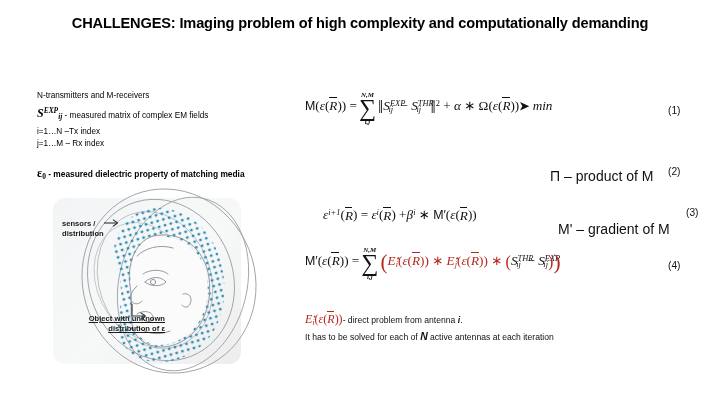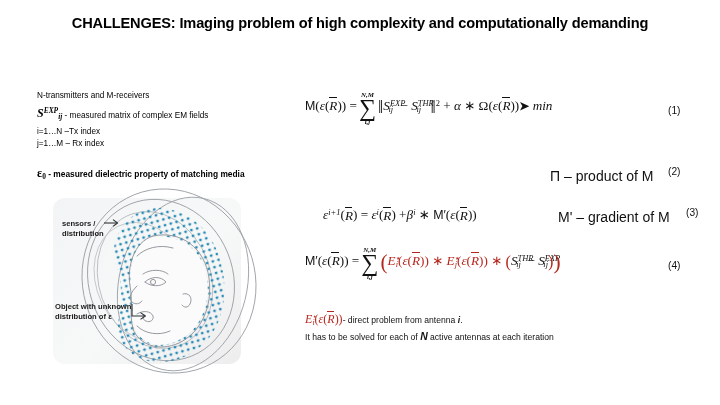--- a/index.html
+++ b/index.html
@@ -81,22 +81,24 @@
     line-height: 9.6px;
     white-space: nowrap;
   }
   #label-sensors {
     left: 29px;
     top: 33px;
     text-align: left;
   }
   #label-object {
     left: 22px;
-    top: 116px;
+    top: 128px;
+    text-align: right;
     width: 110px;
+    text-decoration: underline;
   }
 
   
   .eq-row {
     position: absolute;
     left: 305px;
     width: 400px;
     font-family: "Liberation Serif", serif;
     color: #111;
   }
@@ -356,21 +358,21 @@
 
 <div class="eq-row" id="eq2-row">
   <span class="eq-note" style="left:245px; top:11px;">Π – product of M</span>
   <span class="eq-num" style="top:9px;">(2)</span>
 </div>
 
 <div class="eq-row" id="eq3-row">
   <span class="eq-body"><span class="it">ε</span><span class="supit">i+1</span>(<span class="ovl">R</span>) =
     <span class="it">ε</span><span class="supit">i</span>(<span class="ovl">R</span>) +<span class="it">β</span><span class="supit">i</span> <span class="ast">∗</span>
     <span class="rm-M">M′</span>(<span class="it">ε</span>(<span class="ovl">R</span>))</span>
-  <span class="eq-note" style="left:235px; top:4px;">M' – gradient of M</span>
+  <span class="eq-note" style="left:235px; top:16px;">M' – gradient of M</span>
   <span class="eq-num" style="top:2px;">(3)</span>
 </div>
 
 <div class="eq-row" id="eq4-row">
   <span class="eq-body"><span class="rm-M">M′</span>(<span class="it">ε</span>(<span class="ovl">R</span>)) =<span class="bigop"><span class="lim-top">N,M</span>∑<span class="lim-bot">i,j</span></span><span class="red"><span class="bigparen">(</span><span class="it">E</span><span class="supit" style="font-style:normal;">⋆</span><span class="subit" style="margin-left:-0.62em;">i</span>(<span class="it">ε</span>(<span class="ovl">R</span>)) <span class="ast">∗</span> <span class="it">E</span><span class="supit" style="font-style:normal;">⋆</span><span class="subit" style="margin-left:-0.62em;">j</span>(<span class="it">ε</span>(<span class="ovl">R</span>)) <span class="ast">∗</span> <span class="medparen">(</span><span class="it" style="color:#111;">S</span><span class="supit" style="color:#111;">THR</span><span class="subit" style="margin-left:-2.05em;color:#111;">ij</span><span style="color:#111; margin-left:0.5em;">−</span> <span class="it" style="color:#111;">S</span><span class="supit" style="color:#111;">EXP</span><span class="subit" style="margin-left:-2.0em;color:#111;">ij</span><span class="medparen">)</span><span class="bigparen">)</span></span></span>
   <span class="eq-num" style="top:8px;">(4)</span>
 </div>
 
 <div id="bottom-note">
   <div>

